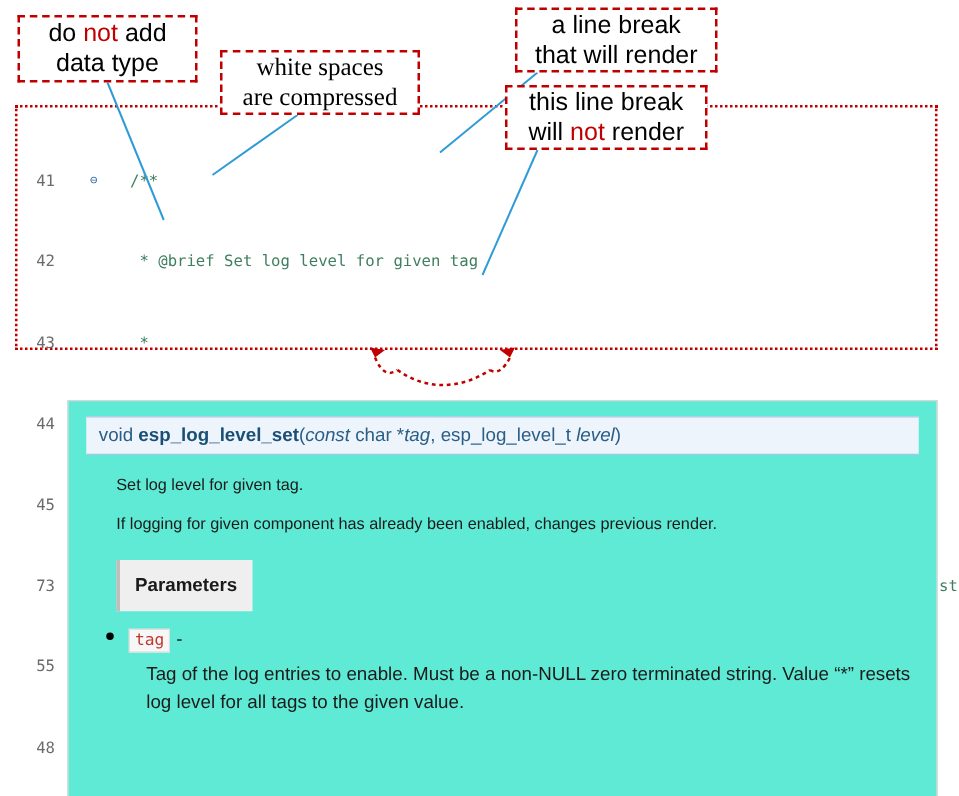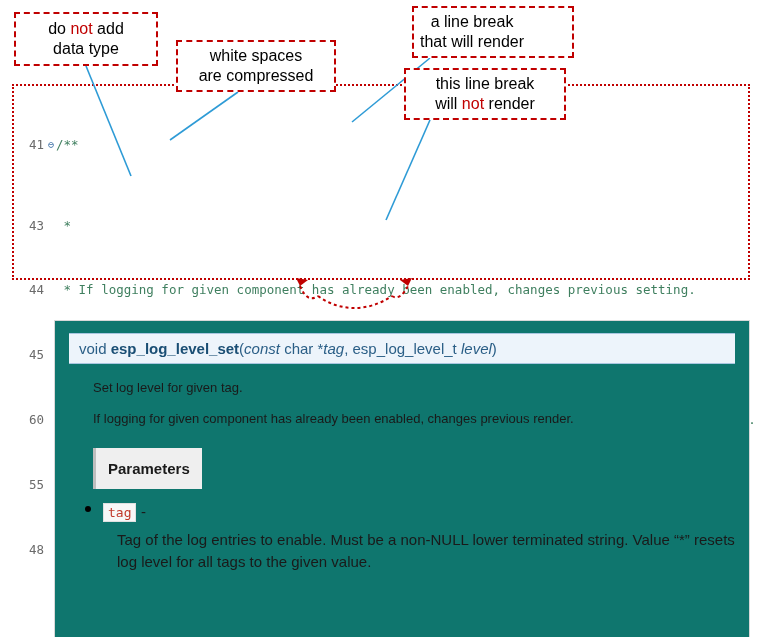--- a/index.html
+++ b/index.html
@@ -20,21 +20,21 @@
     width: 767px;
     height: 637px;
   }
 
   
   .callout {
     position: absolute;
     border: 2px dashed #C00000;
     background: #ffffff;
     color: #000000;
-    font-size: 16px;
+    font-size: 20px;
     line-height: 1.22;
     text-align: center;
     padding: 4px 6px;
     box-sizing: border-box;
     z-index: 6;
   }
   .callout .hl {
     color: #C00000;
   }
 
@@ -46,30 +46,32 @@
     display: flex;
     align-items: center;
     justify-content: center;
   }
   #callout-whitespace {
     left: 176px;
     top: 40px;
     width: 160px;
     height: 52px;
     display: flex;
-    align-items: flex-start;
+    align-items: center;
     justify-content: center;
+    font-family: Liberation Serif, serif;
   }
   #callout-linebreak-render {
     left: 412px;
     top: 6px;
     width: 162px;
     height: 52px;
     display: flex;
     align-items: center;
+    justify-content: center;
   }
   #callout-linebreak-norender {
     left: 404px;
     top: 68px;
     width: 162px;
     height: 52px;
     display: flex;
     align-items: center;
     justify-content: center;
   }
@@ -102,20 +104,21 @@
     width: 100%;
     font-family: "DejaVu Sans Mono", monospace;
     font-size: 12.5px;
     line-height: 16.2px;
     white-space: pre;
   }
   .code-row {
     display: flex;
     align-items: flex-start;
     height: 16.2px;
+    gap: 24px;
   }
   .ln {
     width: 30px;
     min-width: 30px;
     text-align: right;
     color: #6b6b6b;
     padding-right: 2px;
     font-family: "DejaVu Sans Mono", monospace;
     font-size: 12.5px;
   }
@@ -133,21 +136,21 @@
   }
   .cmt { color: #3F7F5F; }
 
   
   #doc-panel {
     position: absolute;
     left: 54px;
     top: 320px;
     width: 696px;
     height: 317px;
-    background: #0f766e;
+    background: #5eead4;
     border: 1px solid #d8d8d8;
     border-bottom: none;
     box-sizing: border-box;
     z-index: 2;
     overflow: hidden;
   }
   #doc-signature {
     margin: 12px 14px 0 14px;
     background: #EDF4FB;
     border-top: 1px solid #A8C6E0;
@@ -270,41 +273,46 @@
 
   <div id="code-panel">
     <div class="code-rows">
 
       <div class="code-row">
         <span class="ln">41</span>
         <span class="fold">⊖</span>
         <span class="code-text cmt">/**</span>
       </div>
 
+      <div class="code-row">
+        <span class="ln">42</span>
+        <span class="fold"></span>
+        <span class="code-text cmt"> * @brief Set log level for given tag</span>
+      </div>
 
       <div class="code-row">
         <span class="ln">43</span>
         <span class="fold"></span>
         <span class="code-text cmt"> *</span>
       </div>
 
       <div class="code-row">
         <span class="ln">44</span>
         <span class="fold"></span>
         <span class="code-text cmt"> * If logging for given component has already been enabled, changes previous setting.</span>
       </div>
 
       <div class="code-row">
         <span class="ln">45</span>
         <span class="fold"></span>
         <span class="code-text cmt"> *</span>
       </div>
 
       <div class="code-row">
-        <span class="ln">60</span>
+        <span class="ln">73</span>
         <span class="fold"></span>
         <span class="code-text cmt"> * @param tag    Tag of the log entries to enable. Must be a non-NULL zero terminated string.</span>
       </div>
 
       <div class="code-row">
         <span class="ln">55</span>
         <span class="fold"></span>
         <span class="code-text cmt"> *               Value "*" resets log level for all tags to the given value.</span>
       </div>
 
@@ -331,19 +339,19 @@
 
     <div class="doc-para">Set log level for given tag.</div>
     <div class="doc-para">If logging for given component has already been enabled, changes previous render.</div>
 
     <div id="params-heading">Parameters</div>
 
     <div class="param-item">
       <span class="param-bullet"></span>
       <span class="param-code">tag</span>
       <span class="param-dash">-</span>
-      <div class="param-desc">Tag of the log entries to enable. Must be a non-NULL lower terminated string. Value “*” resets log level for all tags to the given value.</div>
+      <div class="param-desc">Tag of the log entries to enable. Must be a non-NULL zero terminated string. Value “*” resets log level for all tags to the given value.</div>
     </div>
 
 
   </div>
 
 </div>
 
 </body></html>

